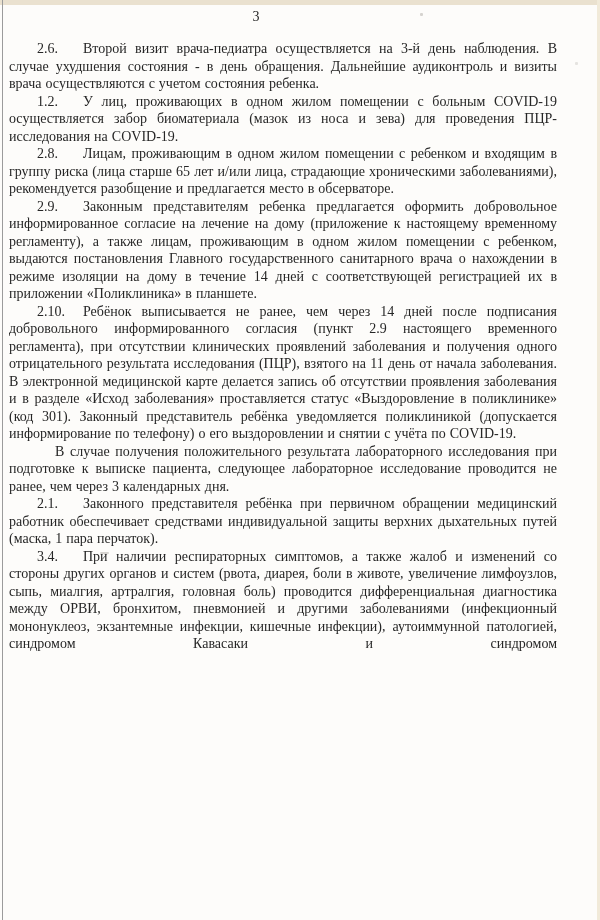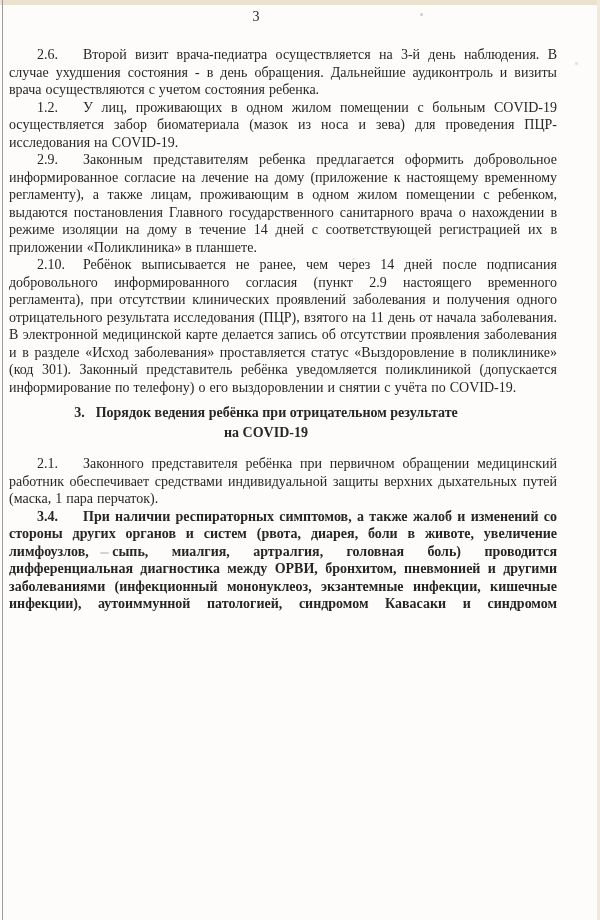--- a/index.html
+++ b/index.html
@@ -20,29 +20,29 @@
   .speck.s1{left:100px;top:552px;width:9px;height:2px;}
   .speck.s2{left:420px;top:13px;width:3px;height:3px;}
   .speck.s3{left:575px;top:62px;width:3px;height:3px;opacity:.6;}
   .speck.s4{left:352px;top:258px;width:3px;height:2px;opacity:.5;}
 
   .content{position:absolute;left:9px;top:0;width:548px;}
   .page-number{
     margin-top:9px;padding-right:54px;text-align:center;
     font-size:14px;line-height:16px;
   }
-  .body-text{margin-top:21px;}
+  .body-text{margin-top:15px;}
   p.para{
     margin:0;font-size:14px;line-height:17.5px;
     text-align:justify;text-indent:28px;
     word-spacing:0.5px;
   }
   .pnum{display:inline-block;min-width:46px;text-indent:0;}
   p.unnumbered{text-indent:46px;}
-  p.continued{text-align-last:justify;font-weight:bold;}
+  p.continued{text-align-last:justify;}
   .heading{
     margin:7px 0 12px;padding-right:34px;text-align:center;
     font-weight:bold;font-size:14px;line-height:20px;
   }
   .h-num{margin-right:11px;}
 </style>
 </head>
 <body>
 
 <div class="sheet">
@@ -56,30 +56,28 @@
 
   <div class="content">
     <div class="page-number">3</div>
 
     <div class="body-text">
 
       <p class="para"><span class="pnum">2.6.</span><span>Второй визит врача-педиатра осуществляется на 3-й день наблюдения. В случае ухудшения состояния - в день обращения. Дальнейшие аудиконтроль и визиты врача осуществляются с учетом состояния ребенка.</span></p>
 
       <p class="para"><span class="pnum">1.2.</span><span>У лиц, проживающих в одном жилом помещении с больным COVID-19 осуществляется забор биоматериала (мазок из носа и зева) для проведения ПЦР-исследования на COVID-19.</span></p>
 
+      <p class="para"><span class="pnum">2.8.</span><span>Лицам, проживающим в одном жилом помещении с ребенком и входящим в группу риска (лица старше 65 лет и/или лица, страдающие хроническими заболеваниями), рекомендуется разобщение и предлагается место в обсерваторе.</span></p>
 
       <p class="para"><span class="pnum">2.9.</span><span>Законным представителям ребенка предлагается оформить добровольное информированное согласие на лечение на дому (приложение к настоящему временному регламенту), а также лицам, проживающим в одном жилом помещении с ребенком, выдаются постановления Главного государственного санитарного врача о нахождении в режиме изоляции на дому в течение 14 дней с соответствующей регистрацией их в приложении «Поликлиника» в планшете.</span></p>
 
       <p class="para"><span class="pnum">2.10.</span><span>Ребёнок выписывается не ранее, чем через 14 дней после подписания добровольного информированного согласия (пункт 2.9 настоящего временного регламента), при отсутствии клинических проявлений заболевания и получения одного отрицательного результата исследования (ПЦР), взятого на 11 день от начала заболевания. В электронной медицинской карте делается запись об отсутствии проявления заболевания и в разделе «Исход заболевания» проставляется статус «Выздоровление в поликлинике» (код 301). Законный представитель ребёнка уведомляется поликлиникой (допускается информирование по телефону) о его выздоровлении и снятии с учёта по COVID-19.</span></p>
 
+      <p class="para unnumbered"><span>В случае получения положительного результата лабораторного исследования при подготовке к выписке пациента, следующее лабораторное исследование проводится не ранее, чем через 3 календарных дня.</span></p>
 
-      <div class="heading">
-        <div><span class="h-num">3.</span><span>Порядок ведения ребёнка при отрицательном результате</span></div>
-        <div>на COVID-19</div>
-      </div>
 
 
 
       <p class="para"><span class="pnum">2.1.</span><span>Законного представителя ребёнка при первичном обращении медицинский работник обеспечивает средствами индивидуальной защиты верхних дыхательных путей (маска, 1 пара перчаток).</span></p>
 
       <p class="para continued"><span class="pnum">3.4.</span><span>При наличии респираторных симптомов, а также жалоб и изменений со стороны других органов и систем (рвота, диарея, боли в животе, увеличение лимфоузлов, сыпь, миалгия, артралгия, головная боль) проводится дифференциальная диагностика между ОРВИ, бронхитом, пневмонией и другими заболеваниями (инфекционный мононуклеоз, экзантемные инфекции, кишечные инфекции), аутоиммунной патологией, синдромом Кавасаки и синдромом</span></p>
 
     </div>
   </div>
 </div>

